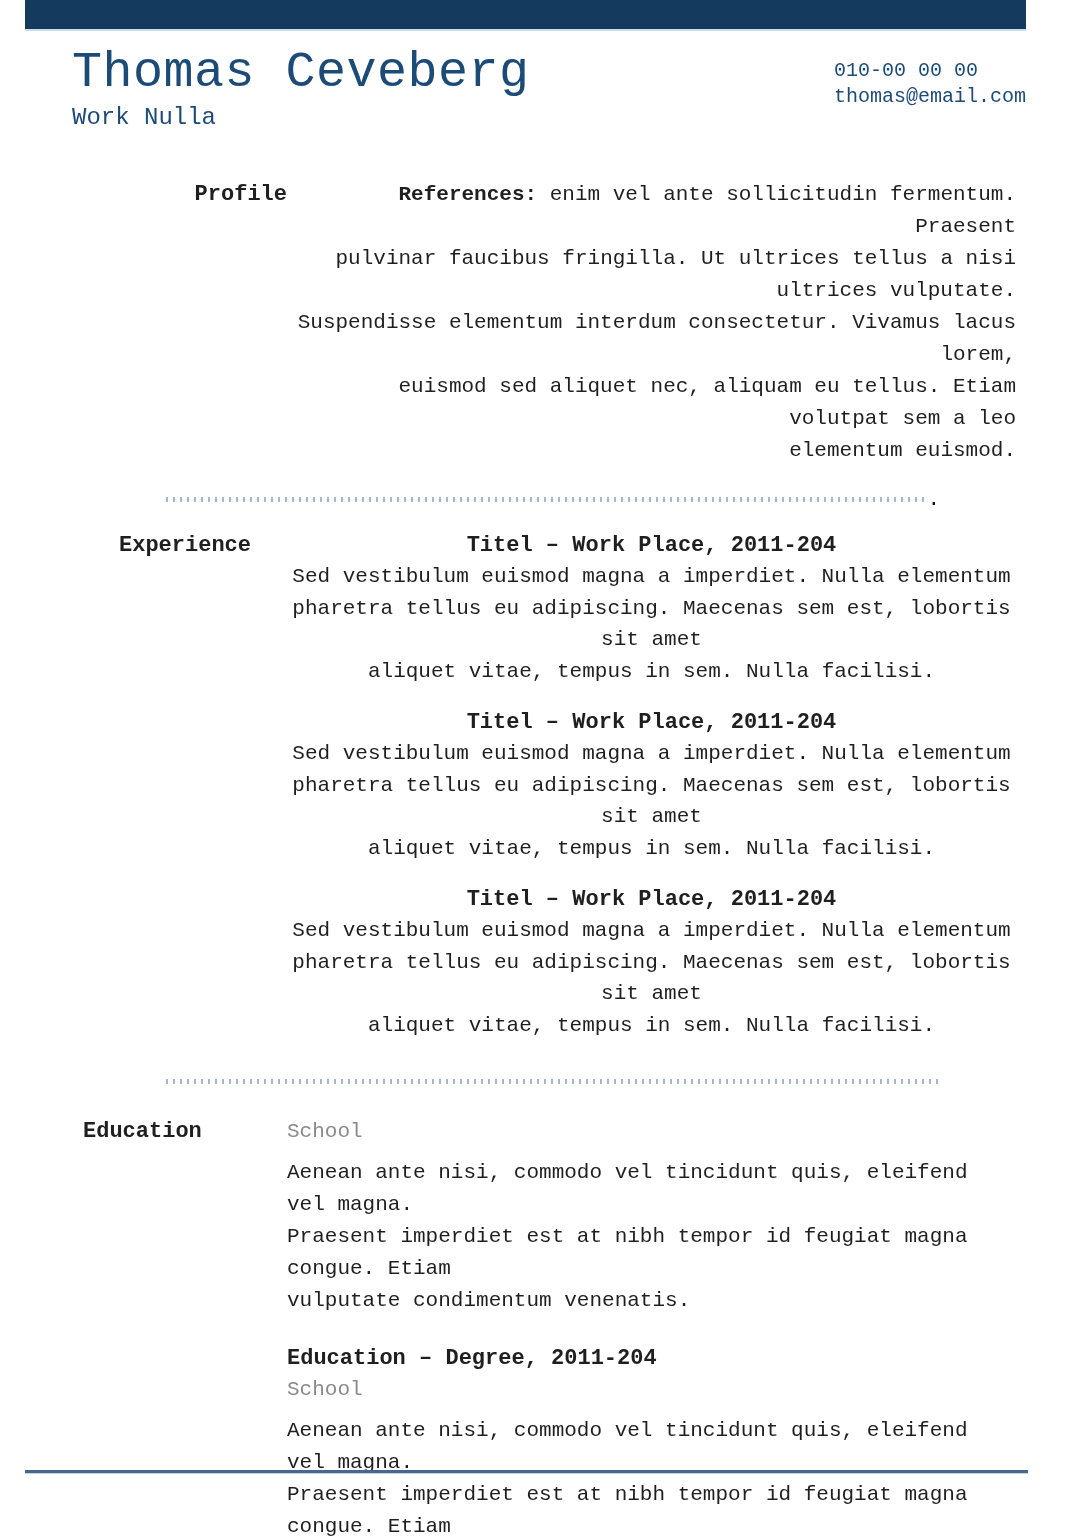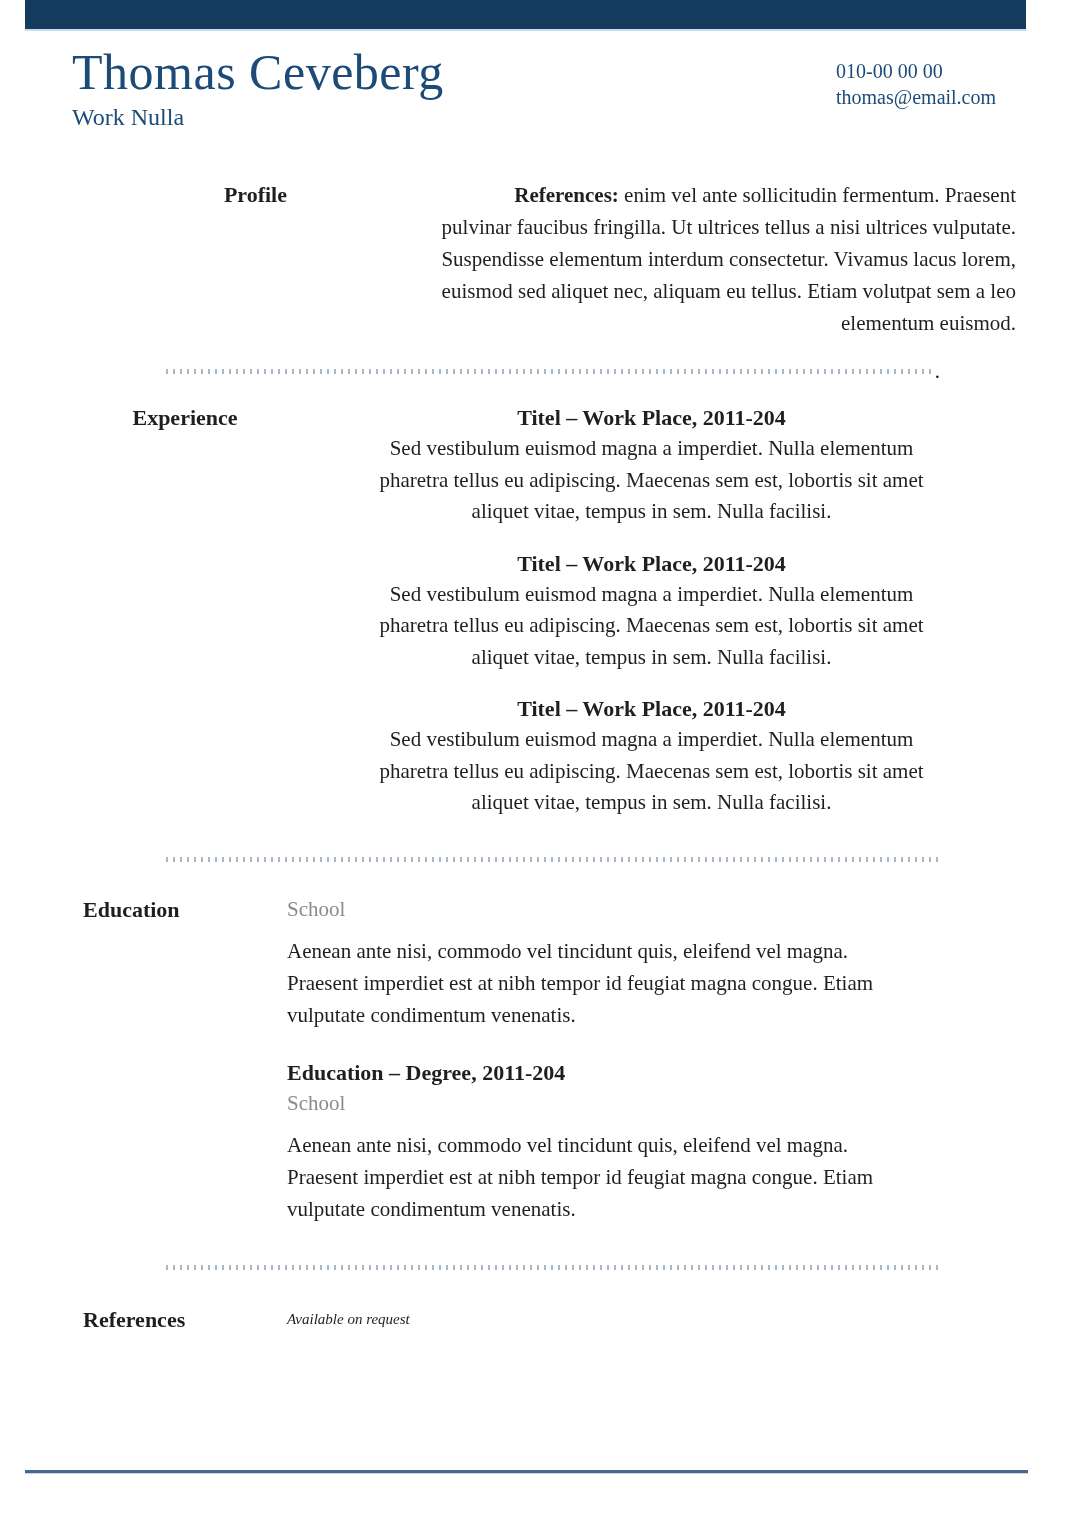--- a/index.html
+++ b/index.html
@@ -2,21 +2,21 @@
 <html><head>
 <meta charset="utf-8">
 <style>
   * { margin: 0; padding: 0; box-sizing: border-box; }
   html, body { background: #ffffff; }
   .page {
     position: relative;
     width: 1092px;
     height: 1536px;
     background: #ffffff;
-    font-family: Liberation Serif, serif;
+    font-family: Liberation Mono, monospace;
     color: #1f1f1f;
     overflow: hidden;
     border-radius: 26px;
   }
 
   
   .top-bar {
     position: absolute;
     top: 0; left: 25px;
     width: 1001px; height: 31px;

